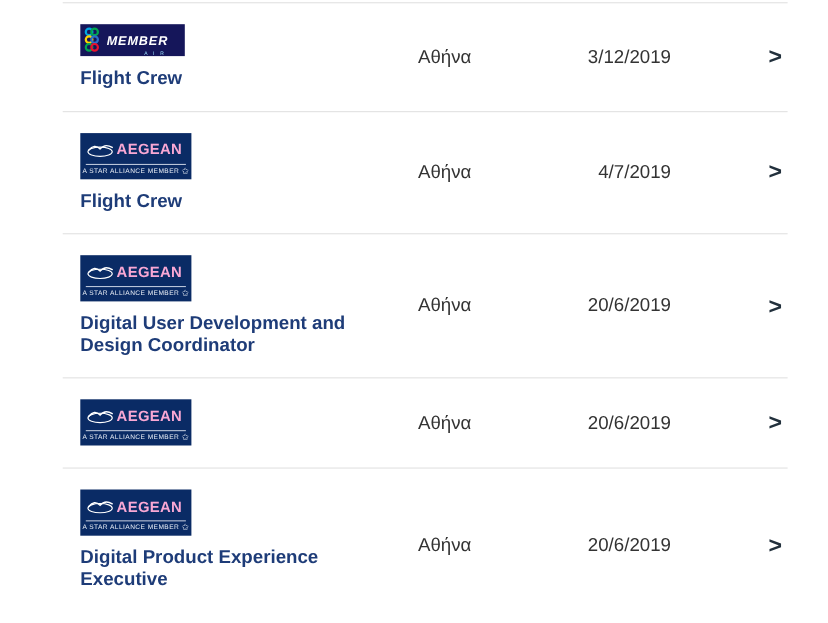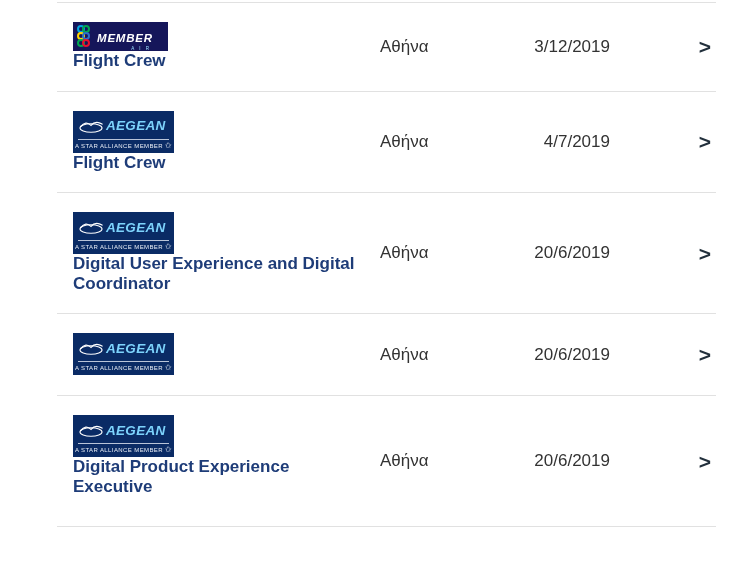--- a/index.html
+++ b/index.html
@@ -39,20 +39,21 @@
   .cell-main {
     width: 307px;
     padding-top: 19px;
     padding-bottom: 20px;
     display: flex;
     flex-direction: column;
     align-items: flex-start;
   }
   .row:last-child .cell-main { padding-bottom: 30px; }
   .job-title {
+    margin-top: 10px;
     max-width: 292px;
     font-size: 17px;
     font-weight: bold;
     line-height: 1.15;
     color: var(--title-color);
   }
   .cell-city {
     width: 135px;
     font-size: 17px;
     color: var(--text-color);
@@ -83,23 +84,22 @@
     justify-content: center;
     padding: 3px 5px 2px 5px;
   }
   .aegean-top {
     display: flex;
     align-items: center;
     height: 22px;
   }
   .aegean-bird { margin-right: 2px; flex: 0 0 auto; }
   .aegean-name {
-    color: #7dd3fc;
+    color: #f9a8d4;
     font-weight: bold;
-    font-style: italic;
     font-size: 13.5px;
     letter-spacing: 0.3px;
     white-space: nowrap;
   }
   .aegean-divider {
     height: 1px;
     background: #b9c4d8;
     margin: 2px 0 2px 0;
   }
   .aegean-tagline {
@@ -231,21 +231,21 @@
       </svg>
       <span class="aegean-name">AEGEAN</span>
     </div>
     <div class="aegean-divider"></div>
     <div class="aegean-tagline">
       <span>A STAR ALLIANCE MEMBER</span>
       <span class="aegean-star">✩</span>
     </div>
   </div>
 </div>
-      <div class="job-title">Digital User Experience and Digital Coordinator</div>
+      <div class="job-title">Digital User Development and Design Coordinator</div>
     </div>
     <div class="cell-city">Αθήνα</div>
     <div class="cell-date">20/6/2019</div>
     <div class="cell-chevron">&gt;</div>
   </div>
 
   <div class="row">
     <div class="cell-main">
       <div class="logo-host">
   <div class="aegean-logo">

